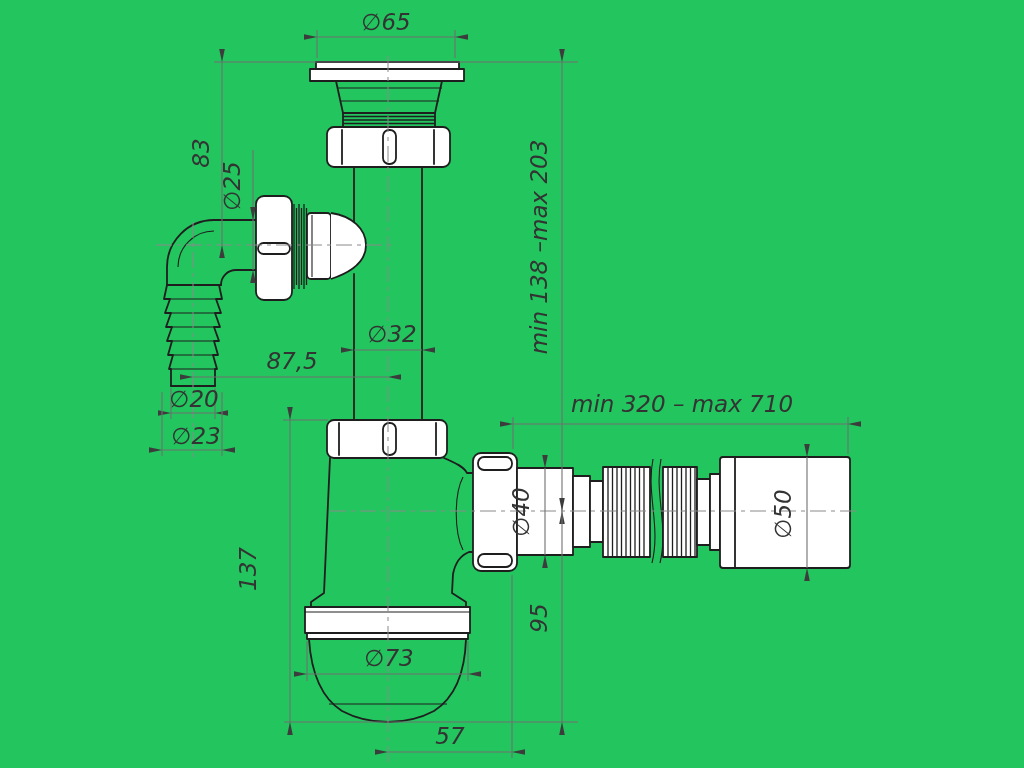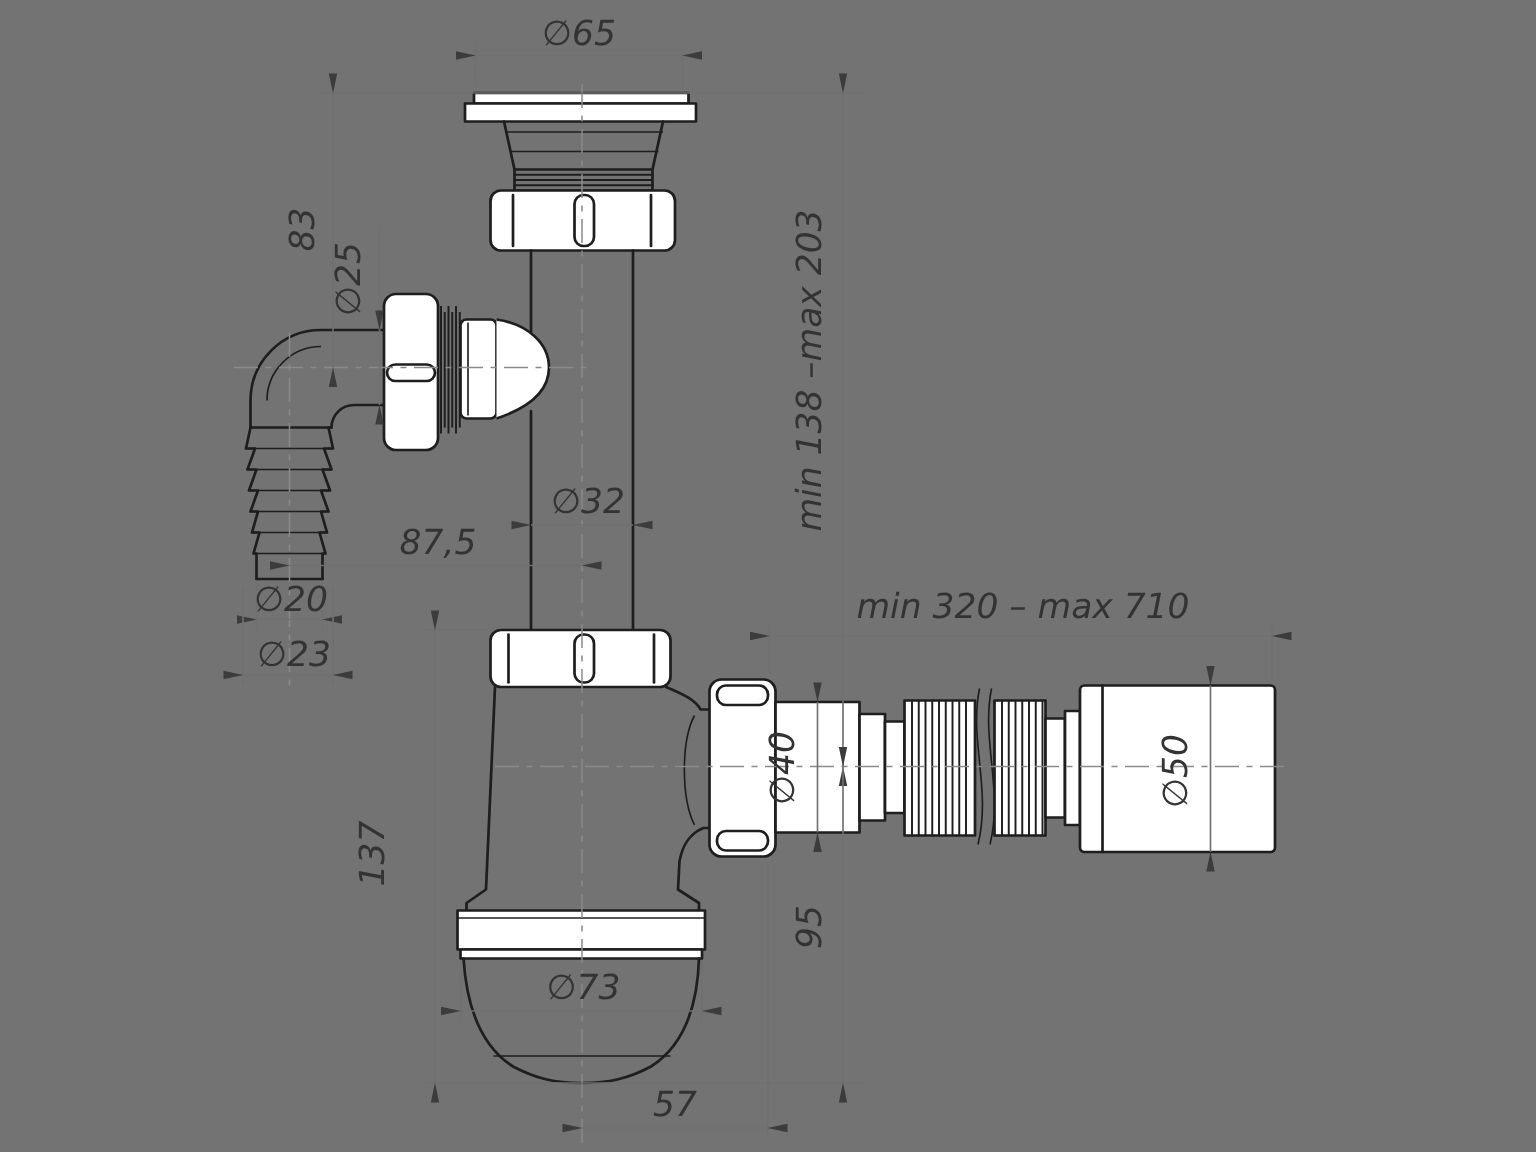--- a/index.html
+++ b/index.html
@@ -1,16 +1,16 @@
 <!DOCTYPE html>
 <html><head>
 <meta charset="utf-8">
 <style>
   html,body{margin:0;padding:0;background:#ffffff;}
-  .page{width:1024px;height:768px;background:#737373;position:relative;overflow:hidden;}
+  .page{width:1024px;height:768px;background:#22c55e;position:relative;overflow:hidden;}
   svg{display:block;}
   .part{stroke:#1e1e1e;stroke-width:1.8;fill:none;stroke-linejoin:round;stroke-linecap:round;}
   .partfill{stroke:#1e1e1e;stroke-width:1.8;fill:#ffffff;stroke-linejoin:round;}
   .thin{stroke:#1e1e1e;stroke-width:1.1;fill:none;}
   .thread{stroke:#1e1e1e;stroke-width:1.3;fill:none;}
   .dim{stroke:#707070;stroke-width:1.1;fill:none;}
   .cl{stroke:#8a8a8a;stroke-width:1;fill:none;stroke-dasharray:16 5 4 5;}
   .lbl{font-family:"DejaVu Sans","Liberation Sans",sans-serif;font-style:italic;font-size:23px;fill:#333333;}
 </style>
 </head>

